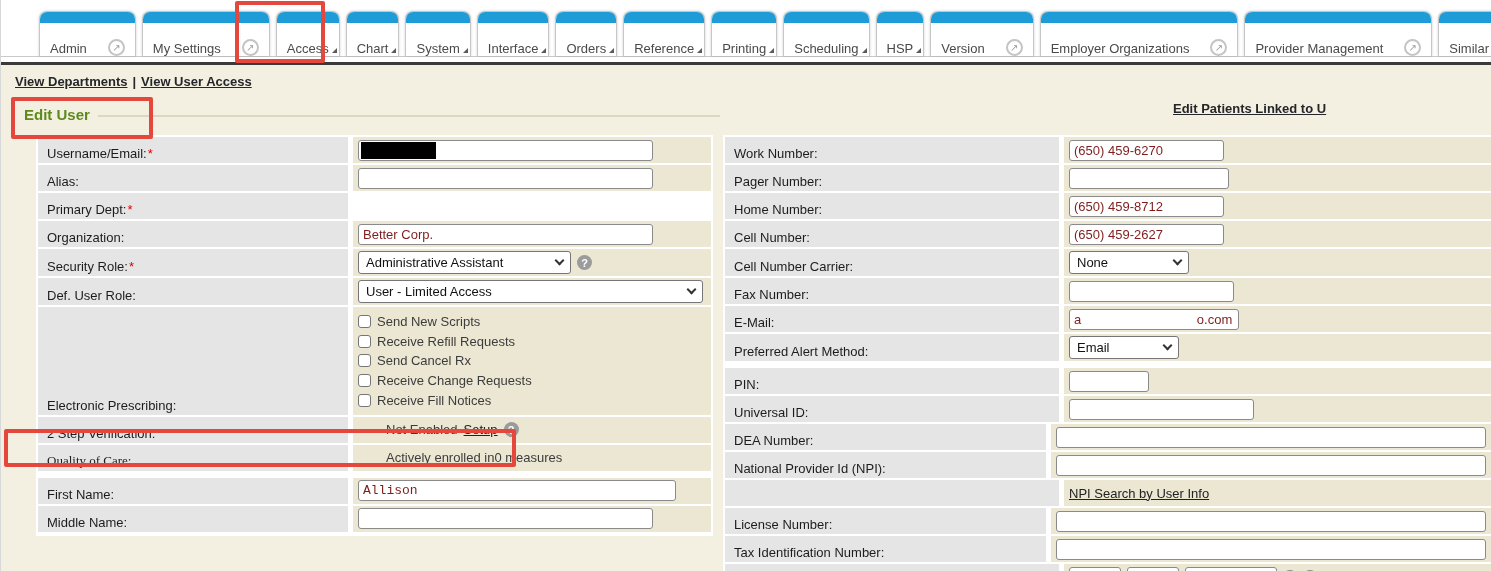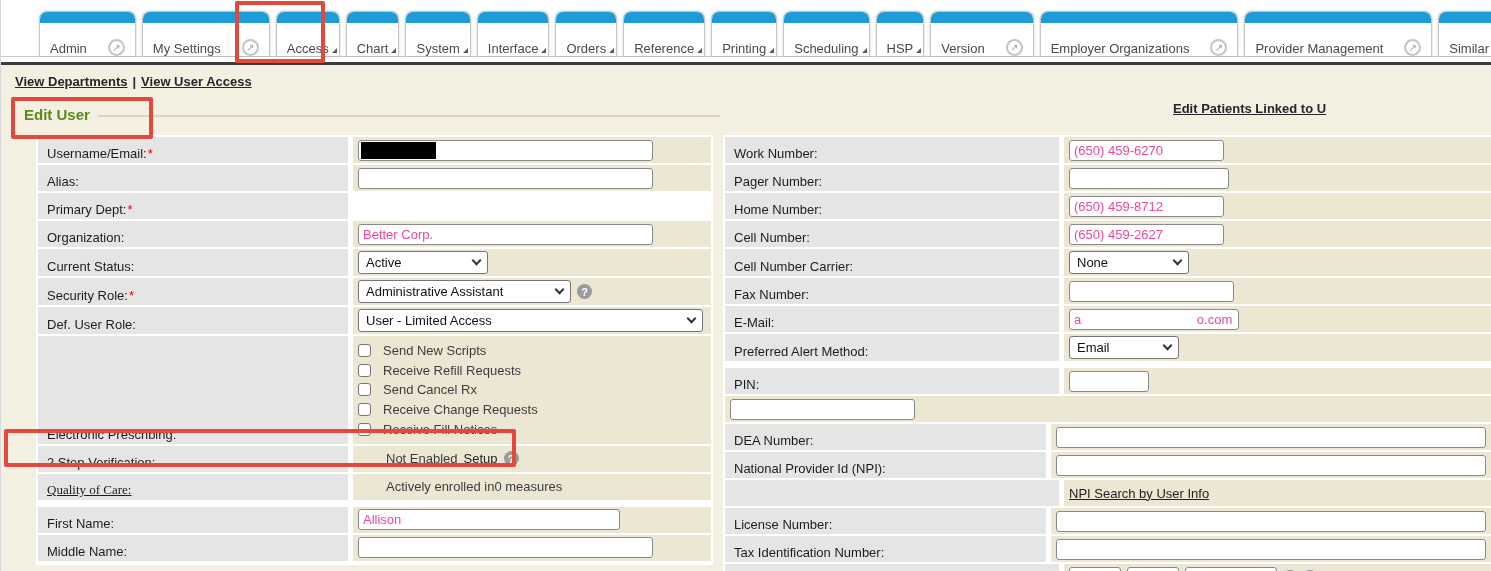--- a/index.html
+++ b/index.html
@@ -46,32 +46,32 @@
   .flabel { background:#e5e5e5; display:flex; align-items:flex-end; padding:2px 6px 2px 9px;
             font-size:13px; color:#1c1c1c; }
   .ftable.left  .flabel { width:310px; margin-right:5px; }
   .ftable.right .flabel { width:334px; margin-right:5px; }
   .ffield { flex:1; background:#ece7d3; display:flex; align-items:center; padding:2px 5px;
             gap:6px; position:relative; }
   .req { color:#e00000; margin-left:1px; }
   .lbl-link { text-decoration:underline; cursor:pointer;font-family:Liberation Serif, serif; }
 
   input.tin { height:21px; border:1px solid #8a8a8a; border-radius:3px; background:#fff;
-              font-family:"Liberation Sans",sans-serif; font-size:13px; padding:0 4px; color:#ec4899; }
+              font-family:"Liberation Sans",sans-serif; font-size:13px; padding:0 4px; color:#7f1d1d; }
   .input-wrap { position:relative; display:inline-flex; }
   .redact-black { position:absolute; left:3px; top:2px; width:75px; height:17px; background:#000; }
 
   .sel { height:23px; border:1px solid #767676; border-radius:3px; background:#fff;
          display:inline-flex; align-items:center; justify-content:space-between;
          padding:0 7px; font-size:13px; color:#111; cursor:pointer; }
   .sel-caret { width:7px; height:7px; border-right:2px solid #333; border-bottom:2px solid #333;
                transform:rotate(45deg); margin-top:-4px; margin-left:10px; flex:0 0 auto; }
 
   .cb-group { display:flex; flex-direction:column; padding:3px 0; }
-  .cb-row { display:flex; align-items:center; gap:12px; height:19.6px; font-size:13px; color:#3c3c3c; }
+  .cb-row { display:flex; align-items:center; gap:6px; height:19.6px; font-size:13px; color:#3c3c3c; }
   .cb { width:13px; height:13px; border:1px solid #767676; border-radius:3px; background:#fff; cursor:pointer; flex:0 0 auto; }
 
   .val-text { font-size:13px; color:#3c3c3c;margin-left:28px; }
   .val-link { font-size:13px; color:#222; text-decoration:underline; cursor:pointer; }
   .help-icon { width:15px; height:15px; border-radius:50%; background:#9b9b9b; color:#fff;
                font-size:11px; font-weight:bold; display:inline-flex; align-items:center;
                justify-content:center; cursor:pointer; flex:0 0 auto; }
 
   .mini-circle { width:14px; height:14px; border-radius:50%; background:#8a8a8a; display:inline-block; cursor:pointer; }
   .binoc { display:inline-flex; gap:2px; cursor:pointer; }
@@ -239,31 +239,20 @@
           </div>
         </div>
         <div class="frow">
           <div class="flabel">
             <span>Organization:</span>
           </div>
           <div class="ffield">
             <span class="input-wrap">
               <input class="tin" type="text" value="Better Corp." style="width: 295px;">
             </span>
-          </div>
-        </div>
-        <div class="frow">
-          <div class="flabel">
-            <span>Current Status:</span>
-          </div>
-          <div class="ffield">
-            <div class="sel" style="width: 130px;">
-              <span>Active</span>
-              <span class="sel-caret"></span>
-            </div>
           </div>
         </div>
         <div class="frow">
           <div class="flabel">
             <span>Security Role:</span>
             <span class="req">*</span>
           </div>
           <div class="ffield">
             <div class="sel" style="width: 213px;">
               <span>Administrative Assistant</span>
@@ -329,21 +318,21 @@
           <div class="ffield">
             <span class="val-text">Actively enrolled in0 measures</span>
           </div>
         </div>
         <div class="frow">
           <div class="flabel">
             <span>First Name:</span>
           </div>
           <div class="ffield">
             <span class="input-wrap">
-              <input class="tin" type="text" value="Allison" style="width: 262px;">
+              <input class="tin" type="text" value="Allison" style="width: 318px; font-family: Liberation Mono, monospace;">
             </span>
           </div>
         </div>
         <div class="frow">
           <div class="flabel">
             <span>Middle Name:</span>
           </div>
           <div class="ffield">
             <span class="input-wrap">
               <input class="tin" type="text" style="width: 295px;">
@@ -438,20 +427,23 @@
           <div class="flabel">
             <span>PIN:</span>
           </div>
           <div class="ffield">
             <span class="input-wrap">
               <input class="tin" type="text" style="width: 80px;">
             </span>
           </div>
         </div>
         <div class="frow">
+          <div class="flabel">
+            <span>Universal ID:</span>
+          </div>
           <div class="ffield">
             <span class="input-wrap">
               <input class="tin" type="text" style="width: 185px;">
             </span>
           </div>
         </div>
         <div class="frow">
           <div class="flabel">
             <span>DEA Number:</span>
           </div>

